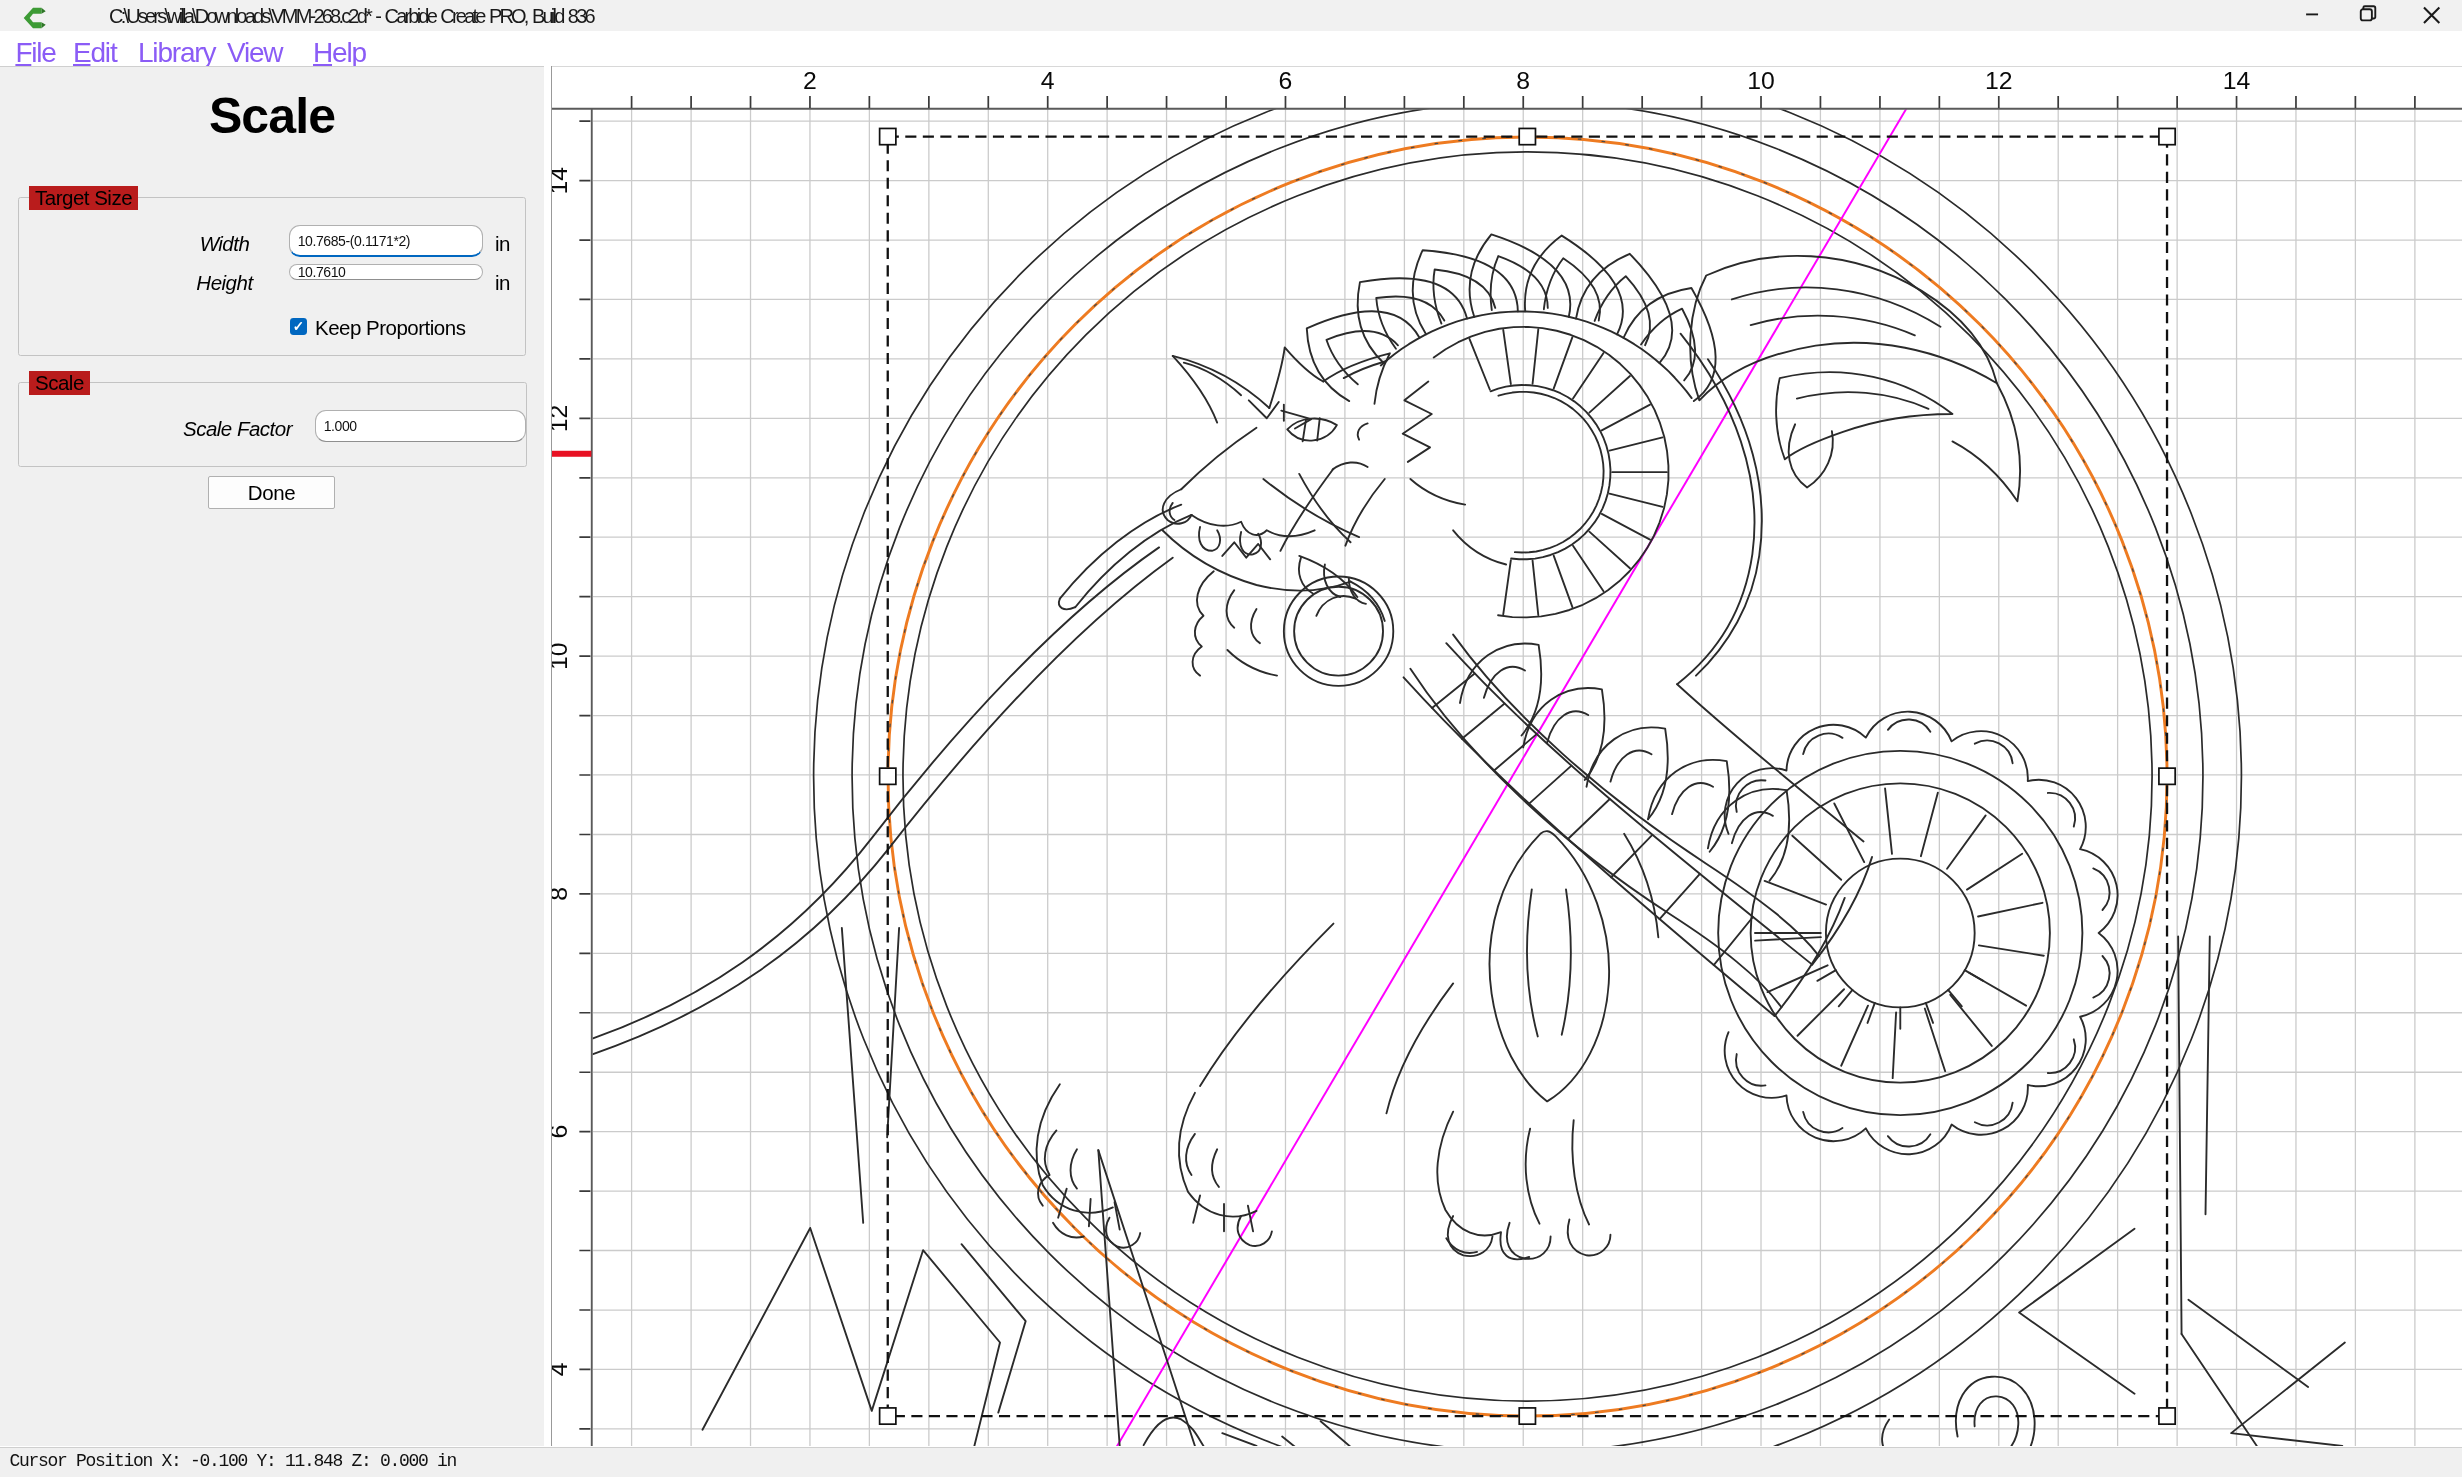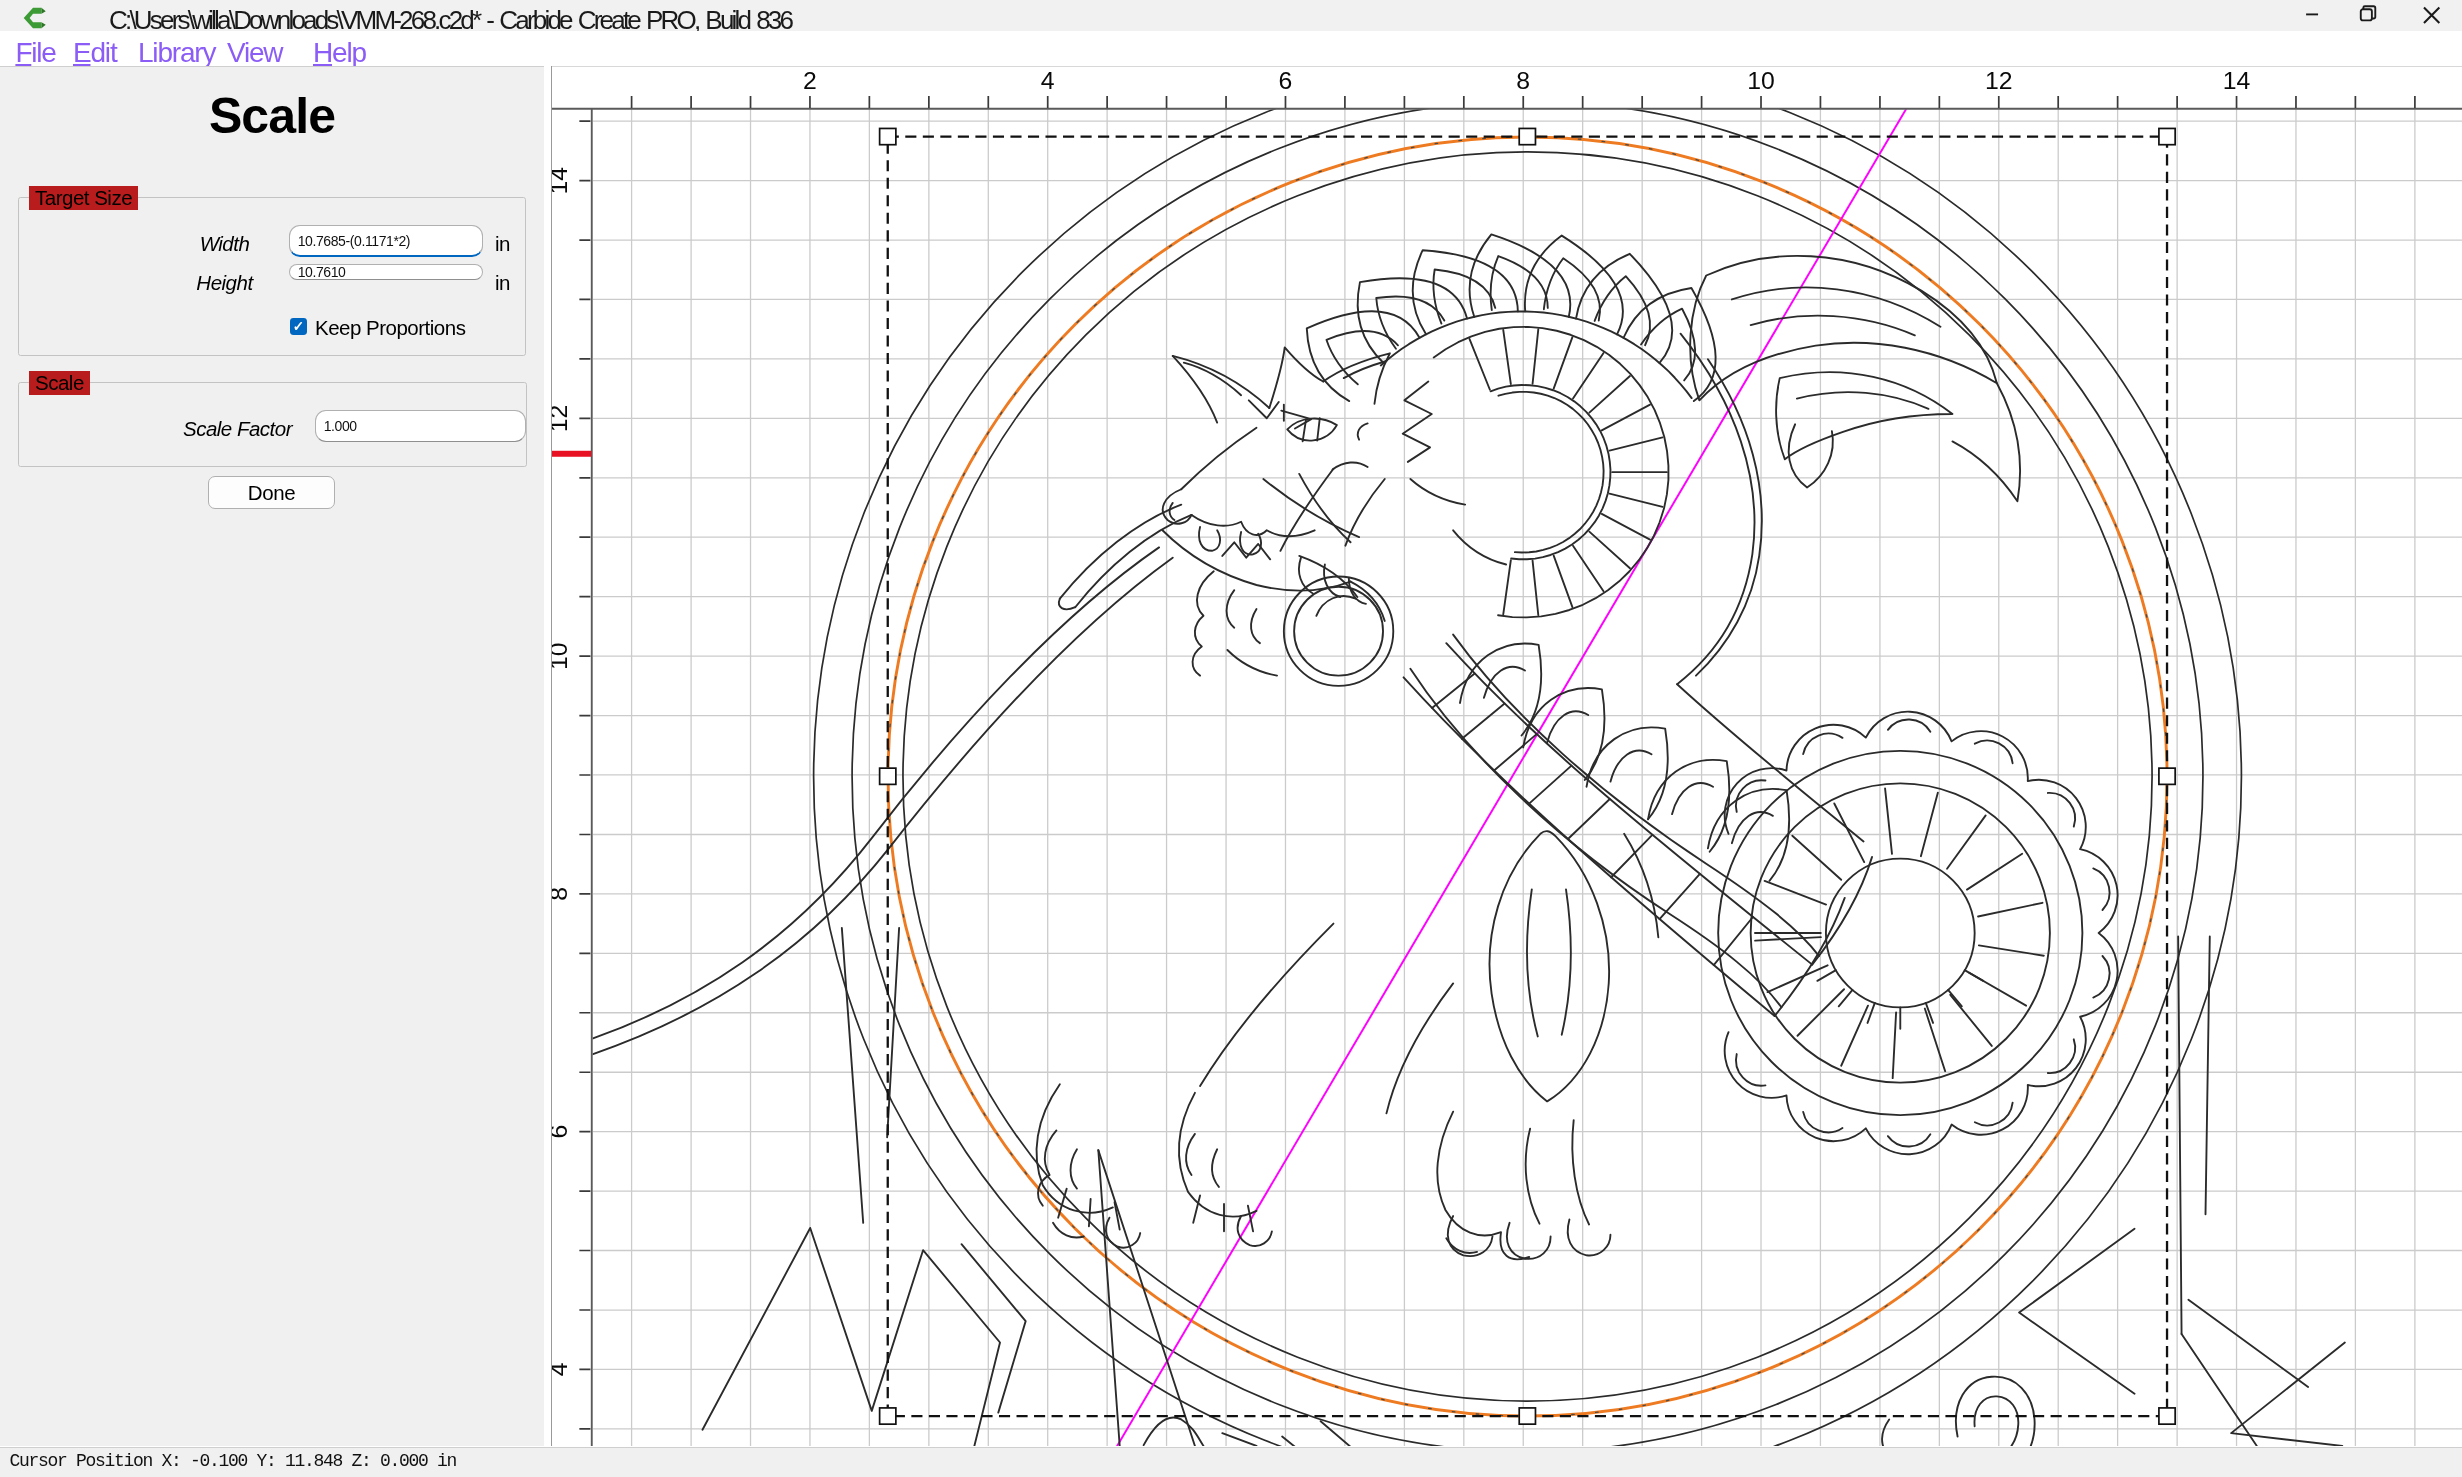--- a/index.html
+++ b/index.html
@@ -1,28 +1,28 @@
 <!DOCTYPE html>
 <html style="font-size:13.7px"><head><meta charset="utf-8"><style>
 * { margin:0; padding:0; box-sizing:border-box; }
 html,body { width:2462px; height:1477px; font-family:"Liberation Sans", sans-serif; background:#fff; overflow:hidden; }
 .abs { position:absolute; }
 #titlebar { left:0; top:0; width:2462px; height:31px; background:#f1f1f1; }
-#title { left:109px; top:5.1px; font-size:26px; letter-spacing:-2.8px; word-spacing:2.6px; color:#1a1a1a; }
+#title { left:109px; top:5.1px; font-size:20px; letter-spacing:-2.8px; word-spacing:2.6px; color:#1a1a1a; }
 #menubar { left:0; top:31px; width:2462px; height:35px; background:#fff; }
 .mi { top:37px; font-size:28px; letter-spacing:-1.2px; color:#8b5cf6; }
 #panel { left:0; top:66px; width:544px; height:1380px; background:#f0f0f0; border-top:0.9px solid #cfcfcf; }
 #pline { left:551px; top:66px; width:1.7px; height:1380px; background:#999; }
 #hline { left:552px; top:66px; width:1910px; height:0.9px; background:#d8d8d8; }
 #ptitle { left:0; top:87px; width:544px; text-align:center; font-size:50px; font-weight:bold; letter-spacing:-0.9px; color:#000; }
 .gbox { border:1.3px solid #c3c3c3; border-radius:2.6px; }
 .glabel { background:#b91c1c; padding:0 6px; font-size:20.5px; letter-spacing:-0.5px; color:#000; }
 .flabel { font-size:20.5px; letter-spacing:-0.5px; color:#000; text-align:center;font-style:italic; }
 .inp { background:#fff; border:0.9px solid #b0b0b0; border-radius:11px; font-size:14px; letter-spacing:-0.4px; color:#111; padding-left:7.7px; display:flex; align-items:center; white-space:nowrap; overflow:hidden; }
-#done { left:208px; top:476px; width:127px; height:33px; background:#fdfdfd; border:0.9px solid #b0b0b0; border-radius:7px; font-size:20.5px; letter-spacing:-0.4px; color:#000; text-align:center; line-height:32px; }
+#done { left:208px; top:476px; width:127px; height:33px; background:#fdfdfd; border:0.9px solid #b0b0b0; border-radius:2px; font-size:20.5px; letter-spacing:-0.4px; color:#000; text-align:center; line-height:32px; }
 #statusbar { left:0; top:1447px; width:2462px; height:31px; background:#f0f0f0; border-top:0.9px solid #cfcfcf; }
 #stext { left:9.4px; top:1451px; font-family:"Liberation Mono", monospace; font-size:18px; letter-spacing:-1.3px; color:#111; }
 </style></head>
 <body>
 <div class="abs" id="titlebar"></div>
 <svg class="abs" style="left:20.5px;top:6.8px" width="32.5" height="22" viewBox="0 0 38 26">
   <path d="M14 1 L24 1 L24 8 L14 8 L10 13 L14 18 L24 18 L24 25 L14 25 L3 13 Z" fill="#3d9b35"></path>
   <path d="M24 1 L29 5 L24 8 Z M24 18 L29 21 L24 25 Z" fill="#2e7527"></path>
 </svg>
 <div class="abs" id="title">C:\Users\willa\Downloads\VMM-268.c2d* - Carbide Create PRO, Build 836</div>

